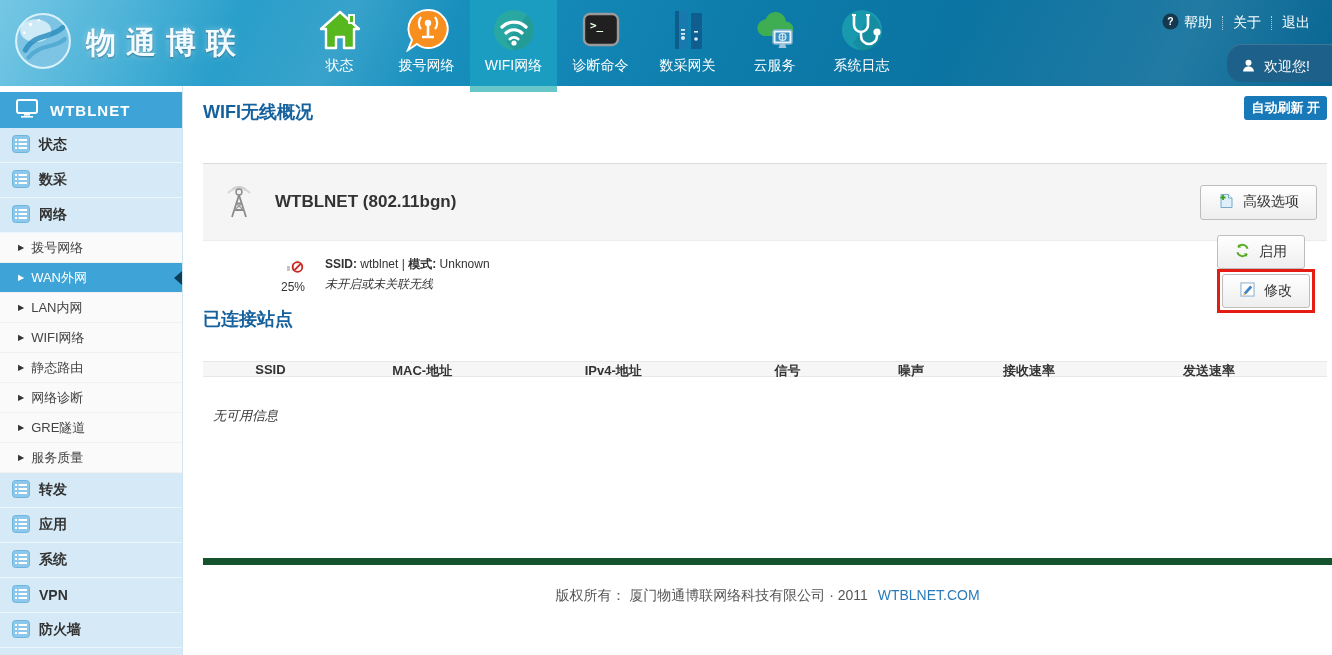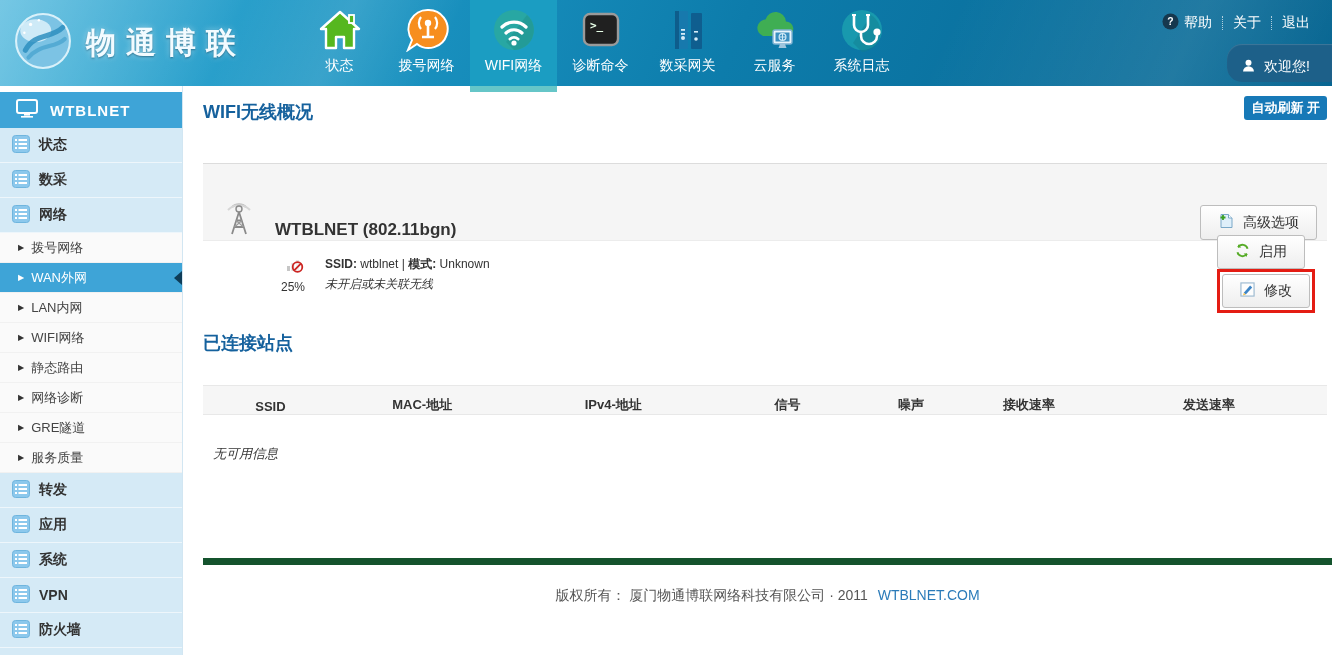--- a/index.html
+++ b/index.html
@@ -51,41 +51,41 @@
     border-right:8px solid #0e3c57; }
   .side-filler { height:35px; background:#d5eaf6; }
 
   
   .main { flex:1; position:relative; padding:14px 5px 0 20px; }
   .page-title { font-size:18px; font-weight:bold; color:#15619d; height:22px; }
   .auto-refresh { position:absolute; right:5px; top:10px; background:#1779b7; color:#fff;
     font-size:13px; font-weight:bold; padding:3px 7px; border-radius:3px; cursor:pointer; }
 
   .panel-head { margin-top:41px; height:77px; background:#f5f5f5; border-top:1px solid #dcdcdc;
-    display:flex; align-items:flex-end; }
+    display:flex; align-items:center; }
   .panel-head .ant { margin-left:20px; width:32px; }
   .net-title { margin-left:20px; font-size:17px; font-weight:bold; color:#333; }
 
   .btn { display:inline-flex; align-items:center; gap:9px; padding:7px 17px;
     background:linear-gradient(#ffffff,#eeeeee); border:1px solid #bdbdbd; border-radius:3px;
     font-size:14px; color:#333; cursor:pointer; white-space:nowrap; }
   .advanced-btn { margin-left:auto; margin-right:10px; }
 
   .panel-row { height:67px; background:#fff; border-top:1px solid #ececec; display:flex; align-items:center; }
   .sig-block { margin-left:66px; width:36px; display:flex; flex-direction:column; align-items:flex-end; }
   .sig-block .pct { font-size:12px; color:#333; margin-top:2px; }
   .wifi-lines { margin-left:20px; font-size:12px; color:#333; line-height:20px; }
   .wifi-lines b { font-weight:bold; }
   .wifi-lines .l2 { font-style:italic; }
   .row-btns { margin-left:auto; margin-right:12px; display:flex; align-items:center;flex-direction:column; }
   .modify-wrap { border:3px solid #e41c13; padding:2px; margin-left:10px; }
 
-  .stations-title { margin-top:24px; font-size:18px; font-weight:bold; color:#15619d; height:22px; }
-  .table-head { margin-top:32px; height:30px; background:#f6f6f6; border-top:1px solid #e8e8e8;
-    border-bottom:1px solid #e8e8e8; display:flex; align-items:flex-end; }
+  .stations-title { font-size:18px; font-weight:bold; color:#15619d; height:22px; }
+  .table-head { margin-top:32px; height:16px; background:#f6f6f6; border-top:1px solid #e8e8e8;
+    border-bottom:1px solid #e8e8e8; display:flex; align-items:flex-start; }
   .th { font-size:13px; font-weight:bold; color:#333; text-align:center; }
   .th:nth-child(1){width:12%}.th:nth-child(2){width:15%}.th:nth-child(3){width:19%}
   .th:nth-child(4){width:12%}.th:nth-child(5){width:10%}.th:nth-child(6){width:11%}
   .th:nth-child(7){width:21%}
   .empty-text { margin:30px 0 0 10px; font-size:13px; font-style:italic; color:#333; }
 
   .footer { position:absolute; left:20px; right:0; top:472px; border-top:7px solid #14532d;
     text-align:center; padding-top:22px; font-size:14px; color:#555; }
   .footer a { color:#2b7bb9; text-decoration:none; margin-left:6px; cursor:pointer; }
 </style>

